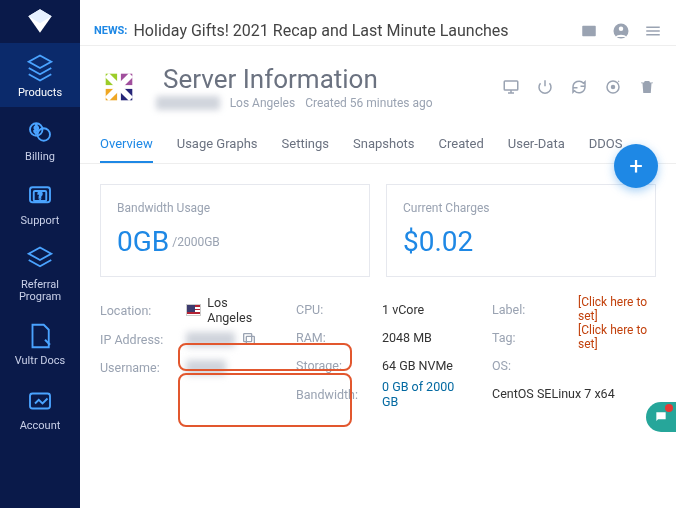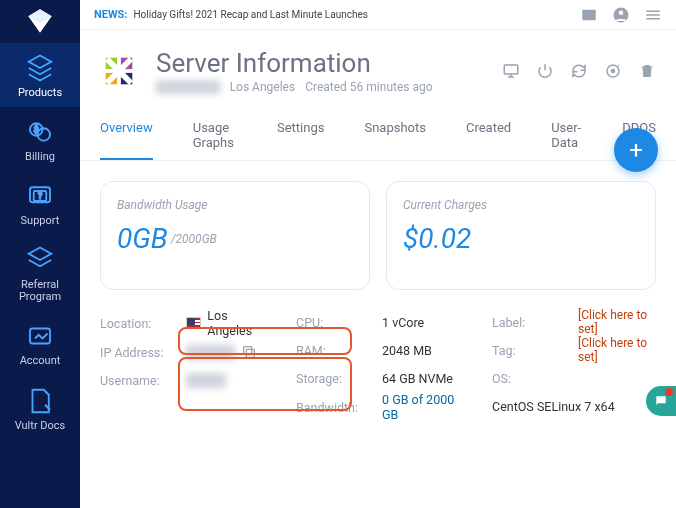--- a/index.html
+++ b/index.html
@@ -6,45 +6,45 @@
 body { font-family: -apple-system, BlinkMacSystemFont, "Segoe UI", Roboto, sans-serif; font-size: 13px; color: #333; background: #fff; width: 676px; height: 508px; overflow: hidden; position: relative; }
 
 .sidebar { position: absolute; left: 0; top: 0; width: 80px; height: 508px; background: #0a1a4a; display: flex; flex-direction: column; align-items: center; padding-top: 1px; }
 .sidebar .logo { width: 28px; height: 28px; margin: 6px 0 8px; fill: #fff; }
 .sidebar .nav-item { width: 80px; display: flex; flex-direction: column; align-items: center; padding: 10px 0 8px; color: #c9d0e8; font-size: 11px; cursor: pointer; position: relative; }
 .sidebar .nav-item.active { background: #0b2a6b; color: #fff; }
 .sidebar .nav-item.active::after { content: ""; position: absolute; right: -8px; top: 50%; transform: translateY(-50%); border: 8px solid transparent; border-right-color: #fff; }
 .sidebar .nav-item svg { width: 30px; height: 30px; margin-bottom: 4px; }
 .sidebar .nav-item span { line-height: 1.1; text-align: center; }
 
-.main { position: absolute; left: 80px; top: 0; right: 0; height: 424px; background: #fff; }
+.main { position: absolute; left: 80px; top: 16px; right: 0; height: 424px; background: #fff; }
 
 .topbar { height: 30px; display: flex; align-items: center; padding: 0 14px; border-bottom: 1px solid #eee; }
 .topbar .news-label { color: #1e88e5; font-weight: 700; font-size: 11px; margin-right: 6px; }
-.topbar .news-text { color: #444; font-size: 10px; }
+.topbar .news-text { color: #444; font-size: 16px; }
 .topbar .spacer { flex: 1; }
 .topbar .top-icon { width: 18px; height: 18px; margin-left: 14px; color: #9aa3b2; cursor: pointer; }
 
 .header { display: flex; align-items: center; padding: 18px 20px 10px 20px; }
 .header .os-icon { width: 38px; height: 38px; margin-right: 18px; }
 .header .title-block { flex: 1; }
-.header h1 { color: #6b7280; font-weight: 400; font-size: 26px; margin-bottom: 2px; }
+.header h1 { color: #6b7280; font-weight: 400; font-size: 26px; margin-bottom: 2px; margin-left: 7px; }
 .header .sub { color: #9aa3b2; font-size: 12px; display: flex; align-items: center; gap: 10px; }
 .header .ip-blur { filter: blur(3px); background: #d0d4dc; color: #d0d4dc; padding: 0 10px; border-radius: 2px; }
 .header .actions { display: flex; gap: 16px; align-items: center; }
 .header .actions .act { width: 18px; height: 18px; color: #9aa3b2; cursor: pointer; }
 
-.tabs { display: flex; gap: 40px; padding: 8px 20px 0; border-bottom: 1px solid #eee; position: relative; }
+.tabs { display: flex; gap: 24px; padding: 8px 20px 0; border-bottom: 1px solid #eee; position: relative; }
 .tabs .tab { color: #6b7280; font-size: 13px; padding: 8px 0 10px; cursor: pointer; }
 .tabs .tab.active { color: #1e88e5; border-bottom: 2px solid #1e88e5; }
 
 .fab { position: absolute; right: 18px; top: 128px; width: 44px; height: 44px; border-radius: 50%; background: #1e88e5; color: #fff; display: flex; align-items: center; justify-content: center; font-size: 24px; box-shadow: 0 3px 10px rgba(30,136,229,.4); cursor: pointer; }
 
 .cards { display: flex; gap: 16px; padding: 20px 20px 12px; }
-.card { flex: 1; border: 1px solid #e6e8ee; border-radius: 13px; padding: 16px 16px 34px; font-style: italic; }
+.card { flex: 1; border: 1px solid #e6e8ee; border-radius: 0; padding: 16px 16px 18px; }
 .card .card-title { color: #9aa3b2; font-size: 12px; margin-bottom: 10px; }
 .card .big { color: #1e88e5; font-size: 28px; font-weight: 400; display: flex; align-items: center; }
 .card .big .suffix { color: #9aa3b2; font-size: 12px; margin-left: 3px; }
 .card .spark { margin-left: 12px; width: 60px; height: 2px; background: linear-gradient(#1e88e5,#1e88e5) left/60% 100% no-repeat, #e6e8ee; align-self: center; }
 
 .details { display: flex; padding: 6px 20px 20px; gap: 32px; }
 .col { flex: 1; font-size: 12.5px; }
 .row { display: flex; align-items: center; min-height: 28px; }
 .row .label { color: #9aa3b2; width: 86px; }
 .row .val { color: #333; flex: 1; display: flex; align-items: center; gap: 6px; }
@@ -102,31 +102,31 @@
   </div>
   <div class="nav-item">
     <svg viewBox="0 0 24 24" fill="none" stroke="#4aa3ff" stroke-width="1.5">
         <path d="M12 2 L21 7 L12 12 L3 7 Z"></path>
         <path d="M3 12 L12 17 L21 12"></path>
       </svg>
     <span>Referral Program</span>
   </div>
   <div class="nav-item">
     <svg viewBox="0 0 24 24" fill="none" stroke="#4aa3ff" stroke-width="1.5">
+        <path d="M6 3 H15 L19 7 V21 H6 Z"></path>
+        <path d="M16 15 L20 19"></path>
+      </svg>
+    <span>Vultr Docs</span>
+  </div>
+  <div class="nav-item">
+    <svg viewBox="0 0 24 24" fill="none" stroke="#4aa3ff" stroke-width="1.5">
         <rect x="4" y="6" width="16" height="12" rx="2"></rect>
         <path d="M8 14 L11 11 L14 14 L18 10"></path>
       </svg>
     <span>Account</span>
-  </div>
-  <div class="nav-item">
-    <svg viewBox="0 0 24 24" fill="none" stroke="#4aa3ff" stroke-width="1.5">
-        <path d="M6 3 H15 L19 7 V21 H6 Z"></path>
-        <path d="M16 15 L20 19"></path>
-      </svg>
-    <span>Vultr Docs</span>
   </div>
 </div>
 
 <div class="main">
   <div class="topbar">
     <span class="news-label">NEWS:</span>
     <span class="news-text">Holiday Gifts! 2021 Recap and Last Minute Launches</span>
     <div class="spacer"></div>
     <svg class="top-icon" viewBox="0 0 24 24" fill="currentColor">
         <path d="M4 5h16a1 1 0 011 1v12a1 1 0 01-1 1H4a1 1 0 01-1-1V6a1 1 0 011-1zm8 7L4.5 6.5h15L12 12z"></path>

